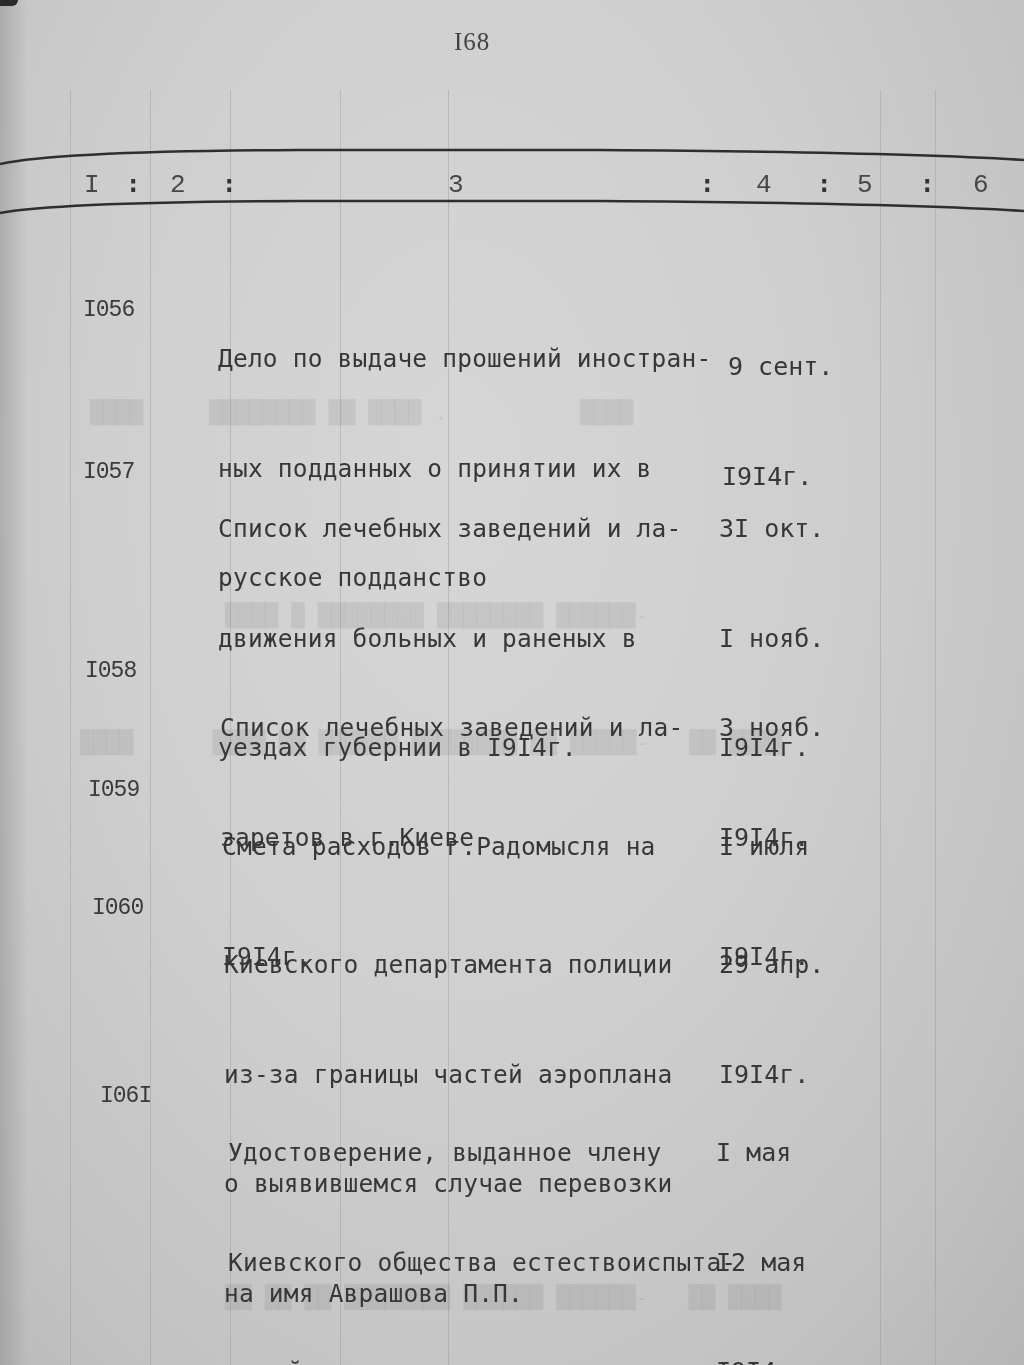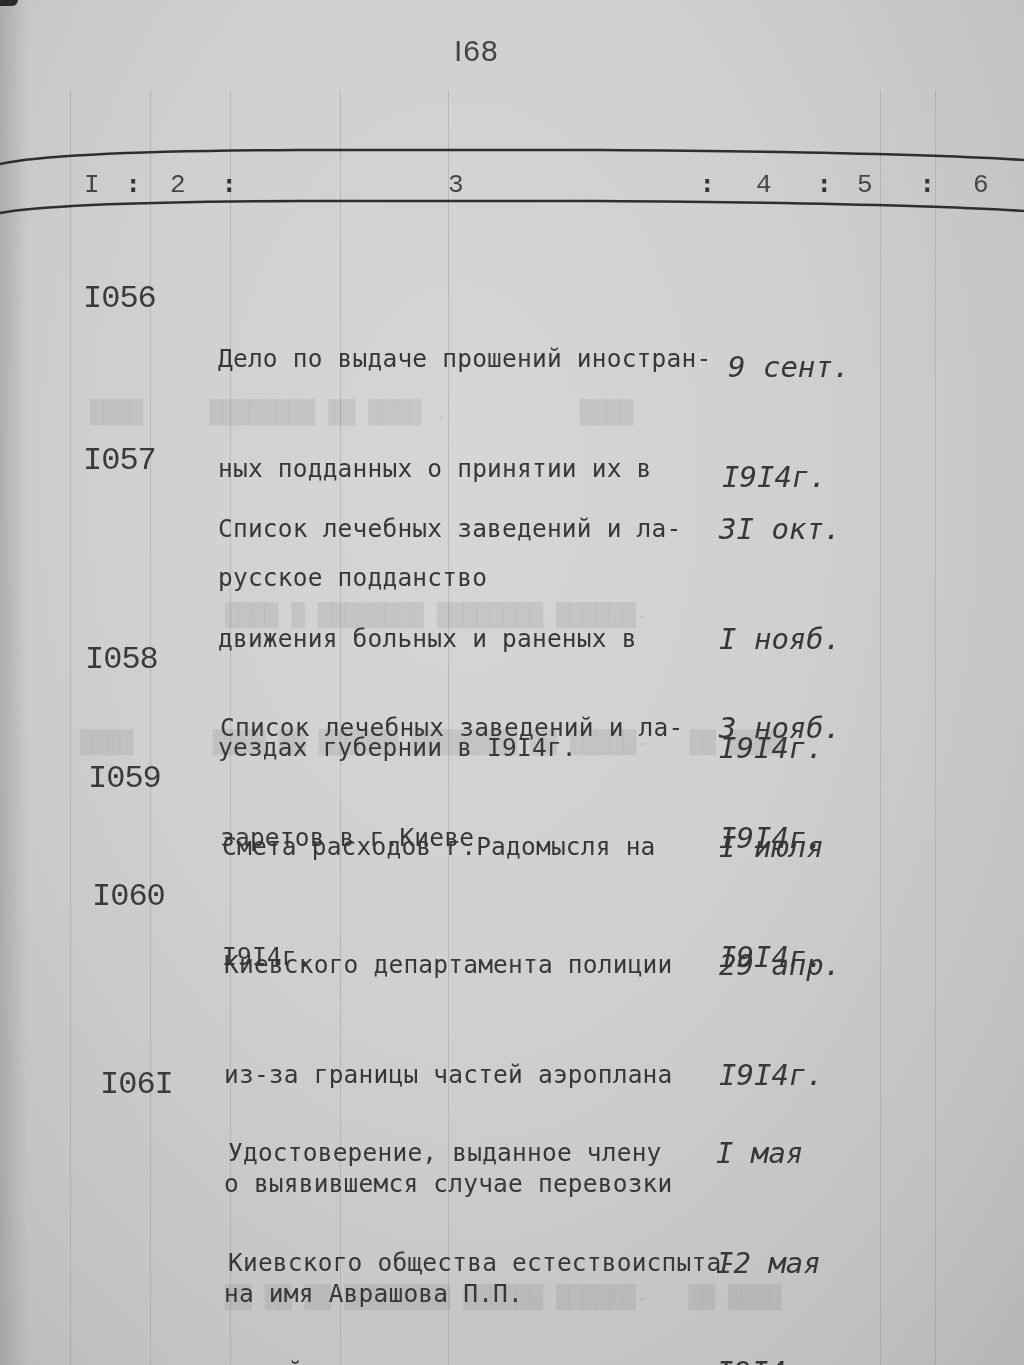--- a/index.html
+++ b/index.html
@@ -29,25 +29,25 @@
     .corner-shadow {
       position: absolute; left: 0; top: 0; width: 18px; height: 6px;
       background: #2a2a2a; border-bottom-right-radius: 12px;
     }
     .faint-vline {
       position: absolute; top: 90px; bottom: 0; width: 1px;
       background: rgba(140,140,140,0.35);
     }
     .page-number {
       position: absolute;
-      left: 454px; top: 34px;
-      font-size: 30px;
+      left: 454px; top: 28px;
+      font-size: 25px;
       letter-spacing: 1px;
       color: #444;
-      font-family: Liberation Sans, sans-serif;
+      font-family: Liberation Serif, serif;
     }
     .rule {
       position: absolute;
       left: 0; width: 1024px; height: 12px;
     }
     .rule svg { display: block; }
     .header-band {
       position: absolute;
       left: 0; top: 160px; width: 1024px; height: 50px;
     }
@@ -64,40 +64,40 @@
       font-size: 24px;
       font-weight: bold;
       color: #333;
     }
     .record {
       position: absolute;
       left: 0; width: 1024px;
     }
     .rec-id {
       position: absolute;
-      font-size: 32px;
+      font-size: 23px;
       color: #3a3a3a;
       font-family: "Liberation Mono", "DejaVu Sans Mono", monospace;
       letter-spacing: -1px;
+      margin-top: 17px;
     }
     .rec-title {
       position: absolute;
       font-size: 24.5px;
       line-height: 36.5px;
       white-space: pre;
       color: #373737;
       letter-spacing: 0.2px;
     }
     .rec-date {
       position: absolute;
-      font-size: 29px;
+      font-size: 25px;
       line-height: 36.5px;
       white-space: pre;
       color: #373737;
-      font-style: italic;
     }
     .bleed {
       position: absolute;
       font-size: 22px;
       color: rgba(90,90,90,0.12);
       white-space: pre;
       line-height: 36px;
     }
   </style>
 </head>

